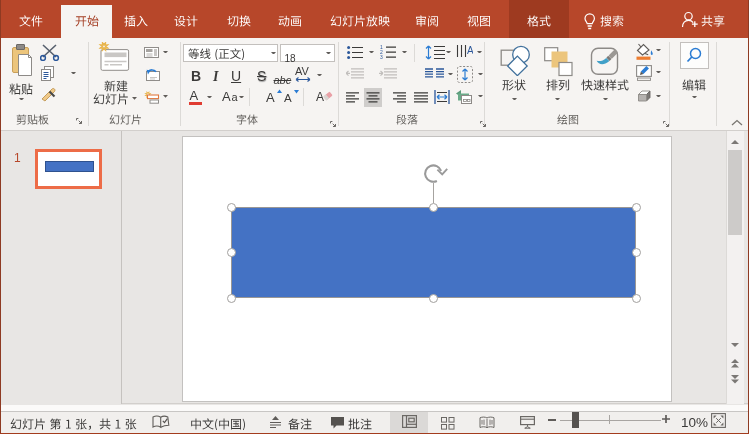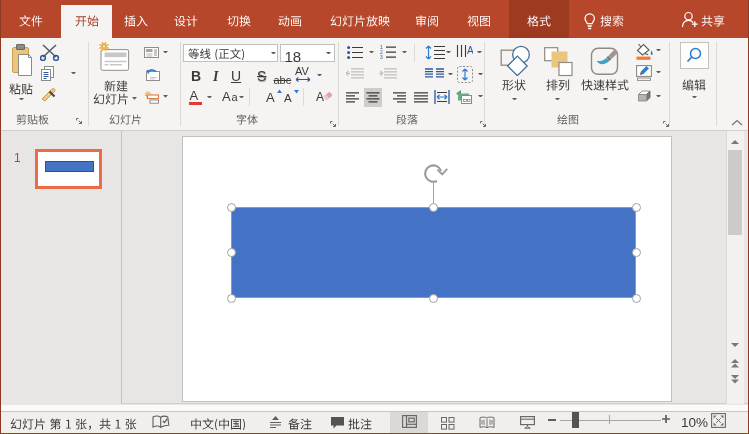--- a/index.html
+++ b/index.html
@@ -211,31 +211,31 @@
       <svg width="57.1" height="11.8" viewBox="0 -10.12 57.1 11.8" style="display:block">
         <path d="M6.6 -9.7C6.3 -8.7 5.7 -7.8 5 -7.2L5.3 -7V-6.2H1.7V-5.5H5.3V-4.5H0.6V-3.7H7.6V-2.7H0.9V-1.9H7.6V-0.1C7.6 0 7.6 0.1 7.4 0.1C7.2 0.1 6.5 0.1 5.7 0.1C5.8 0.3 6 0.7 6 0.9C7 0.9 7.6 0.9 8 0.8C8.4 0.6 8.5 0.4 8.5 -0.1V-1.9H10.7V-2.7H8.5V-3.7H11V-4.5H6.2V-5.5H9.9V-6.2H6.2V-7H6C6.2 -7.3 6.5 -7.6 6.7 -8H7.5C7.8 -7.5 8.2 -7 8.3 -6.6L9.1 -6.9C8.9 -7.2 8.7 -7.6 8.4 -8H10.9V-8.7H7.1C7.3 -9 7.4 -9.2 7.5 -9.5ZM2.6 -1.4C3.3 -1 4.1 -0.2 4.5 0.3L5.2 -0.2C4.8 -0.8 3.9 -1.5 3.2 -1.9ZM2.1 -9.7C1.7 -8.7 1.1 -7.7 0.4 -7C0.6 -6.9 0.9 -6.7 1.1 -6.5C1.5 -6.9 1.9 -7.4 2.2 -8H2.7C2.9 -7.5 3.1 -7 3.2 -6.6L3.9 -6.9C3.9 -7.2 3.7 -7.6 3.5 -8H5.6V-8.7H2.6C2.7 -9 2.9 -9.2 3 -9.5Z M12.1 -0.6 12.3 0.2C13.4 -0.1 14.7 -0.5 16.1 -0.9L16 -1.7C14.5 -1.3 13.1 -0.9 12.1 -0.6ZM19.6 -9C20.2 -8.7 20.9 -8.2 21.3 -7.9L21.8 -8.5C21.4 -8.8 20.7 -9.2 20.1 -9.5ZM12.3 -4.9C12.5 -4.9 12.8 -5 14.2 -5.2C13.7 -4.5 13.2 -3.9 13 -3.6C12.6 -3.2 12.4 -2.9 12.1 -2.9C12.2 -2.7 12.4 -2.3 12.4 -2.1C12.6 -2.2 13 -2.3 15.9 -2.9C15.9 -3.1 15.9 -3.4 15.9 -3.7L13.6 -3.2C14.5 -4.3 15.4 -5.5 16.1 -6.8L15.4 -7.2C15.2 -6.8 14.9 -6.4 14.7 -6L13.2 -5.8C13.9 -6.8 14.6 -8 15.1 -9.2L14.2 -9.6C13.8 -8.2 12.9 -6.8 12.7 -6.4C12.4 -6 12.2 -5.7 12 -5.7C12.1 -5.5 12.3 -5 12.3 -4.9ZM21.7 -4C21.2 -3.3 20.6 -2.6 19.9 -2C19.7 -2.7 19.5 -3.4 19.4 -4.2L22.3 -4.8L22.2 -5.5L19.3 -5C19.3 -5.5 19.2 -6 19.2 -6.5L22 -6.9L21.9 -7.7L19.1 -7.3C19.1 -8.1 19.1 -8.9 19.1 -9.7H18.2C18.2 -8.8 18.3 -8 18.3 -7.2L16.5 -6.9L16.6 -6.1L18.3 -6.4C18.4 -5.9 18.4 -5.3 18.5 -4.8L16.2 -4.4L16.4 -3.6L18.6 -4.1C18.7 -3.1 18.9 -2.2 19.2 -1.5C18.2 -0.9 17.1 -0.4 15.9 0C16.1 0.2 16.3 0.5 16.4 0.7C17.5 0.3 18.5 -0.2 19.4 -0.8C19.9 0.3 20.5 0.9 21.4 0.9C22.1 0.9 22.4 0.5 22.6 -0.8C22.4 -0.9 22.1 -1 21.9 -1.2C21.9 -0.2 21.8 0 21.4 0C20.9 0 20.5 -0.4 20.2 -1.3C21.1 -2 21.9 -2.8 22.4 -3.7Z M29.1 2.3 29.7 2C28.7 0.3 28.3 -1.6 28.3 -3.6C28.3 -5.5 28.7 -7.5 29.7 -9.1L29.1 -9.4C28 -7.7 27.4 -5.8 27.4 -3.6C27.4 -1.3 28 0.5 29.1 2.3Z M32.4 -5.9V-0.4H30.8V0.4H41.1V-0.4H36.7V-4.1H40.3V-4.9H36.7V-8H40.8V-8.8H31.3V-8H35.8V-0.4H33.3V-5.9Z M46.6 -9.5C46.9 -8.9 47.3 -8.1 47.4 -7.7L48.4 -8C48.2 -8.4 47.8 -9.2 47.5 -9.7ZM42.3 -7.6V-6.8H44.1C44.8 -5 45.7 -3.5 46.9 -2.3C45.6 -1.2 44 -0.5 42.1 0.1C42.3 0.3 42.6 0.7 42.7 0.9C44.6 0.3 46.2 -0.6 47.5 -1.7C48.8 -0.5 50.4 0.3 52.2 0.8C52.4 0.6 52.6 0.2 52.8 0C51 -0.4 49.4 -1.2 48.2 -2.3C49.3 -3.5 50.2 -5 50.9 -6.8H52.7V-7.6ZM47.5 -2.9C46.4 -4 45.6 -5.3 45 -6.8H49.9C49.3 -5.2 48.5 -4 47.5 -2.9Z M54.4 2.3C55.4 0.5 56.1 -1.3 56.1 -3.6C56.1 -5.8 55.4 -7.7 54.4 -9.4L53.7 -9.1C54.7 -7.5 55.2 -5.5 55.2 -3.6C55.2 -1.6 54.7 0.3 53.7 2Z" fill="#3b3a39"></path>
       </svg>
     </div>
 <div style="position:absolute;left:270.5px;top:51.6px;">
       <svg width="5" height="2.8" style="display:block">
         <polygon points="0,0 5,0 2.5,2.8" fill="#605d5a"></polygon>
       </svg>
     </div>
 <div style="position:absolute;left:280px;top:44px;width:54.5px;height:18px;background:#fff;border:1px solid #c3c0bd"></div>
-<div style="position:absolute;left:284.5px;top:47.5px;"><span class="lat" style="position:static;font-size:15px;color:#3b3a39">18</span></div>
+<div style="position:absolute;left:284.5px;top:47.5px;"><span class="lat" style="position:static;font-size:10px;color:#3b3a39">18</span></div>
 <div style="position:absolute;left:326px;top:51.6px;">
       <svg width="5" height="2.8" style="display:block">
         <polygon points="0,0 5,0 2.5,2.8" fill="#605d5a"></polygon>
       </svg>
     </div>
 <div style="position:absolute;left:191px;top:67px;"><span class="lat" style="position:static;font-weight:bold;font-size:14px;color:#3b3a39">B</span></div>
 <div style="position:absolute;left:213px;top:67px;"><span class="lat" style="position:static;font-style:italic;font-weight:bold;font-size:14px;font-family:'Liberation Serif',serif;color:#3b3a39">I</span></div>
 <div style="position:absolute;left:231px;top:67px;"><span class="lat" style="position:static;font-size:14px;text-decoration:underline;color:#3b3a39">U</span></div>
 <div style="position:absolute;left:257px;top:67px;"><span class="lat" style="position:static;font-size:14px;text-decoration:line-through;color:#3b3a39;text-shadow:0.6px 0.6px 1px #999">S</span></div>
-<div style="position:absolute;left:273.5px;top:70px;"><span class="lat" style="position:static;font-size:11px;text-decoration:line-through;color:#3b3a39">abc</span></div>
+<div style="position:absolute;left:273.5px;top:70px;font-style:italic;"><span class="lat" style="position:static;font-size:11px;text-decoration:line-through;color:#3b3a39">abc</span></div>
 <div style="position:absolute;left:295px;top:66px;">
       <svg width="17" height="17" style="display:block">
 <text x="0" y="9" font-family="Liberation Sans" font-size="11" fill="#3b3a39">AV</text>
 <path d="M1 13.5 H15 M1 13.5 L3.5 11.5 M1 13.5 L3.5 15.5 M15 13.5 L12.5 11.5 M15 13.5 L12.5 15.5" stroke="#2b579a" stroke-width="1.1" fill="none"></path>
       </svg>
     </div>
 <div style="position:absolute;left:316.5px;top:73.6px;">
       <svg width="5" height="2.8" style="display:block">
         <polygon points="0,0 5,0 2.5,2.8" fill="#605d5a"></polygon>
       </svg>

